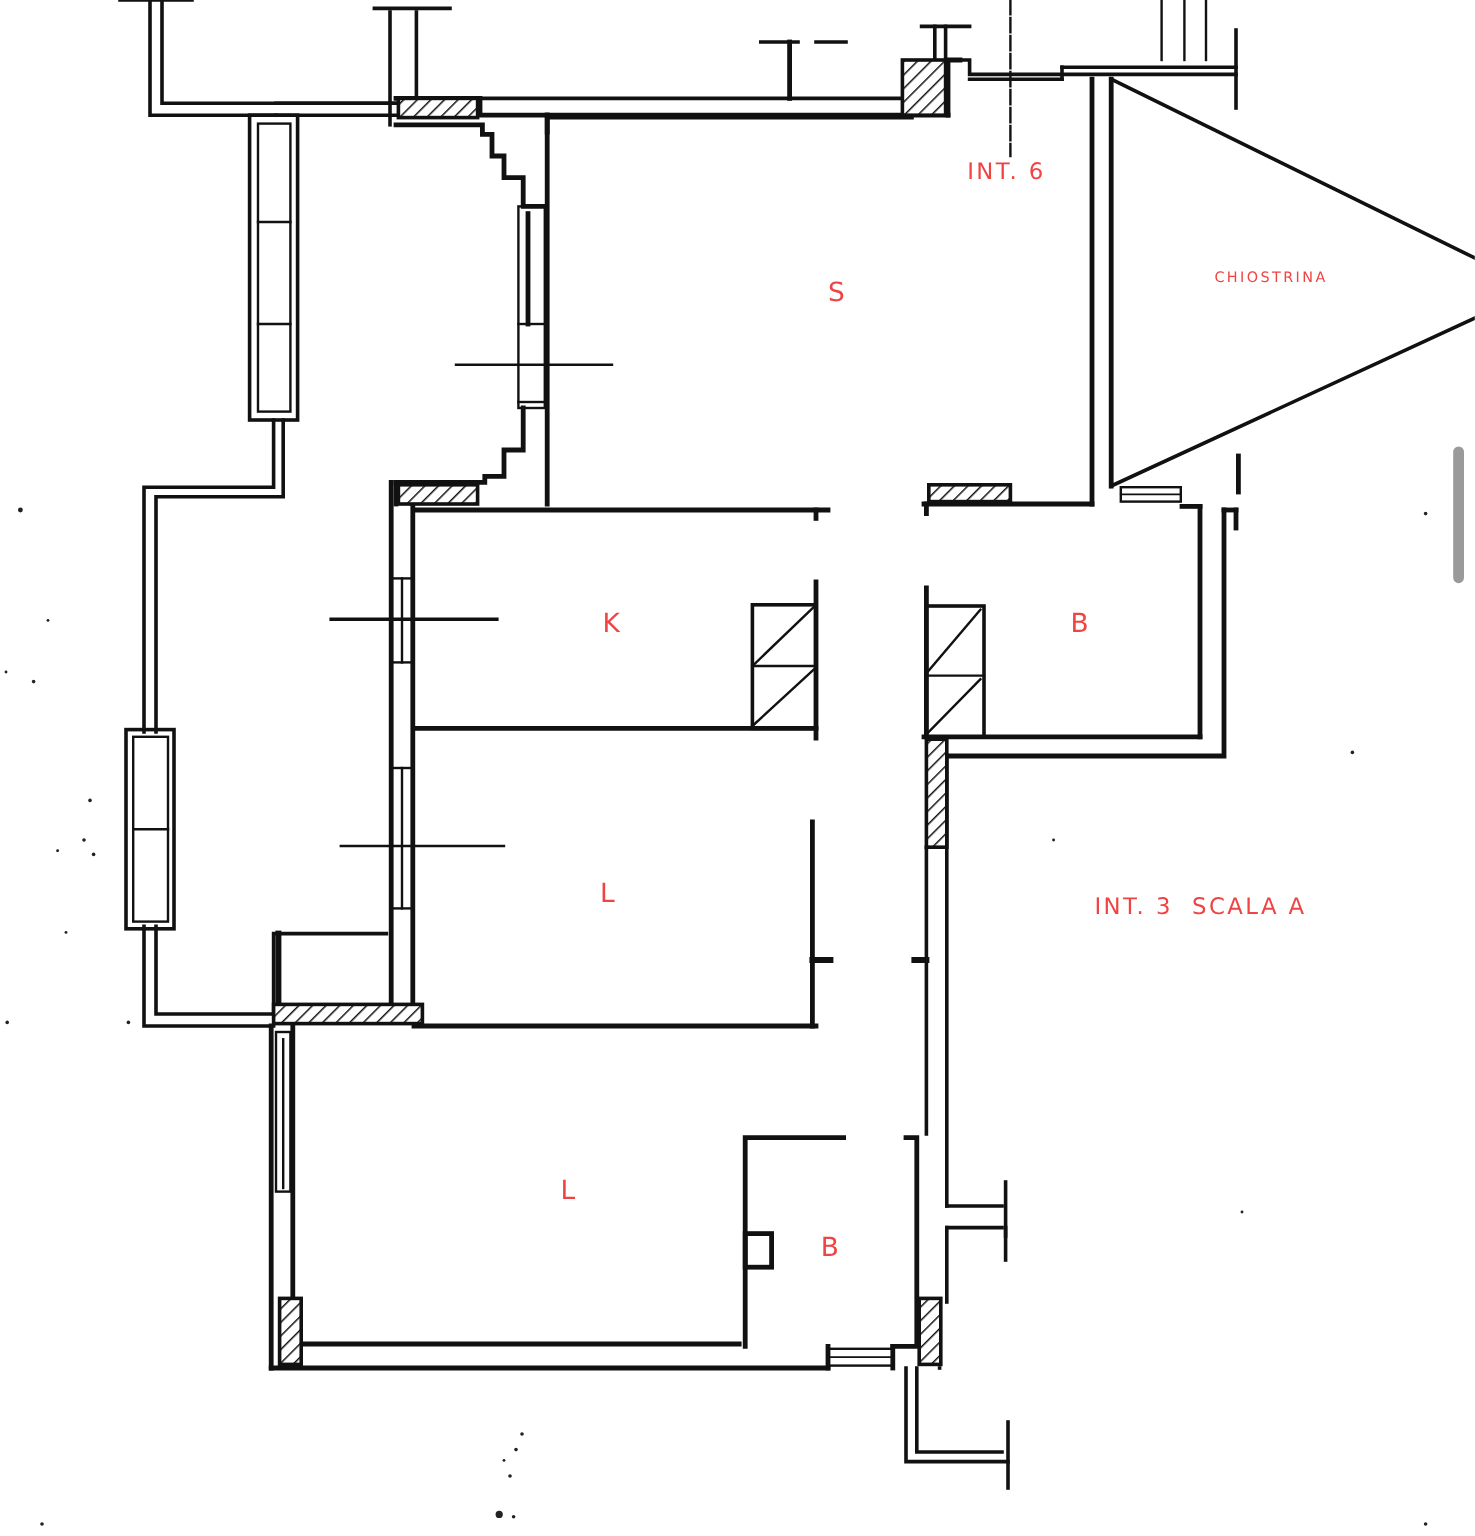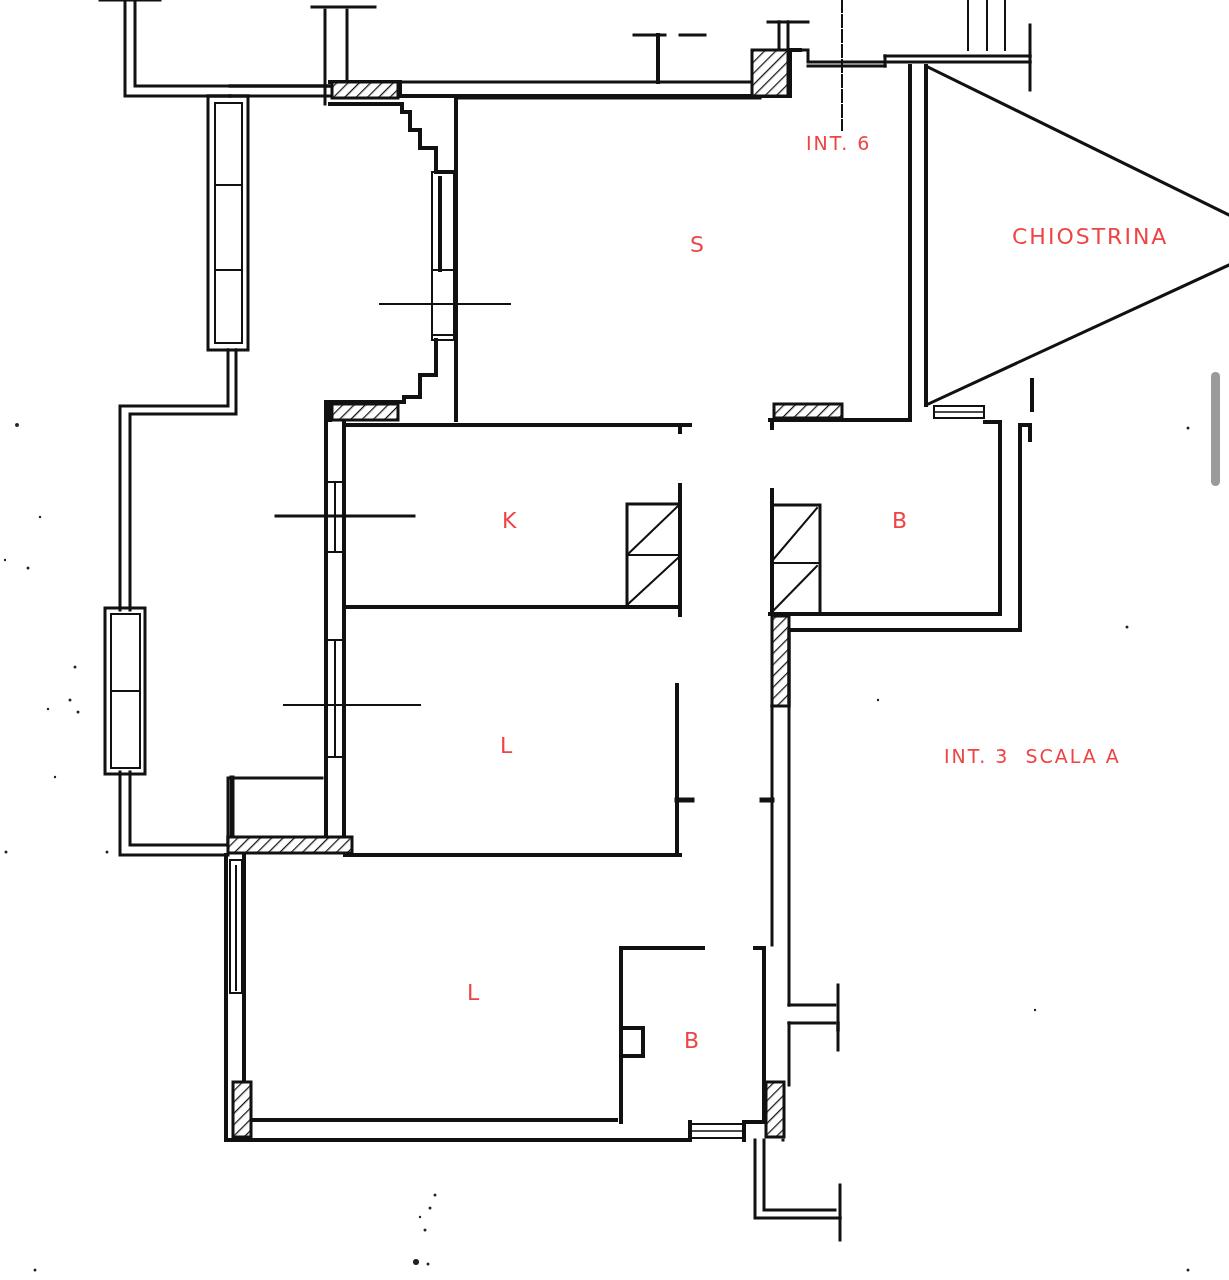--- a/index.html
+++ b/index.html
@@ -244,16 +244,16 @@
 </svg>
 
 <div class="lbl room" style="left:690px;top:232px;">S</div>
 <div class="lbl room" style="left:502px;top:508px;">K</div>
 <div class="lbl room" style="left:892px;top:508px;">B</div>
 <div class="lbl room" style="left:500px;top:733px;">L</div>
 <div class="lbl room" style="left:467px;top:980px;">L</div>
 <div class="lbl room" style="left:684px;top:1028px;">B</div>
 
 <div class="lbl note" style="left:806px;top:132px;">INT. 6</div>
-<div class="lbl note" style="left:1012px;top:224px;font-size:22px;">CHIOSTRINA</div>
-<div class="lbl note" style="left:944px;top:745px;white-space:pre;">INT. 3  SCALA A</div>
+<div class="lbl note" style="left:1012px;top:224px;font-size:12px;">CHIOSTRINA</div>
+<div class="lbl note" style="left:912px;top:745px;white-space:pre;">INT. 3  SCALA A</div>
 
 <div id="scrollbar"></div>
 
 </body></html>

